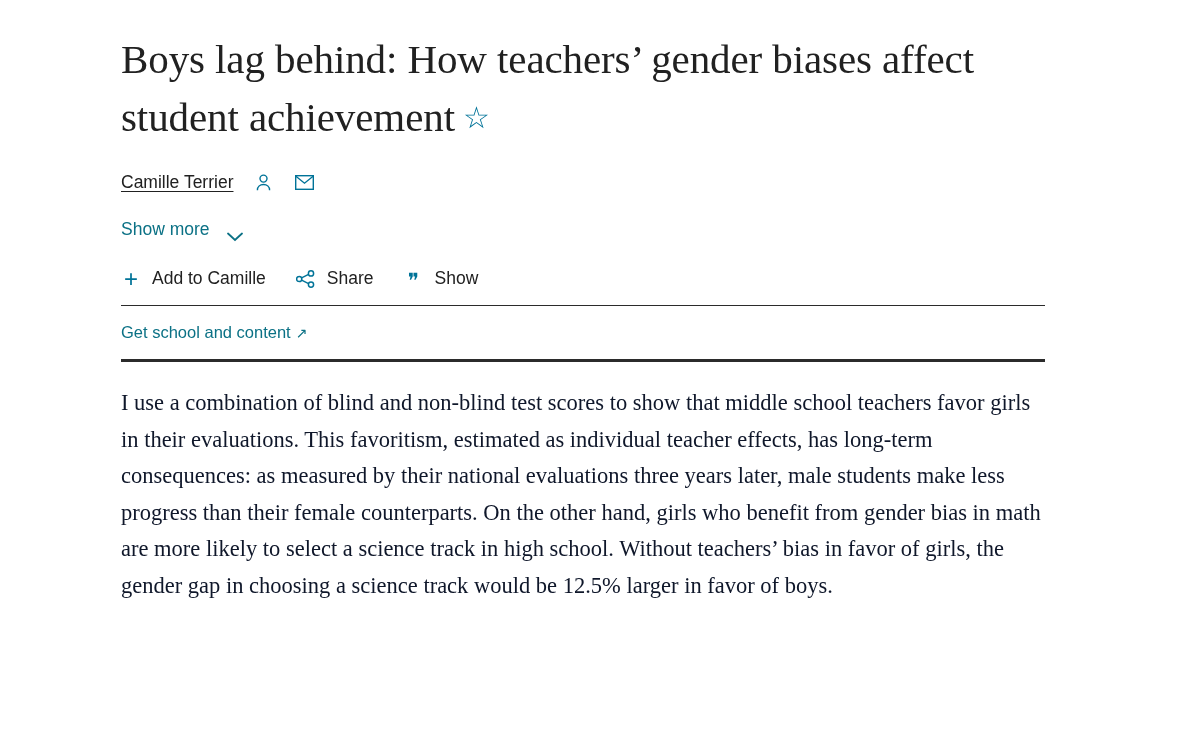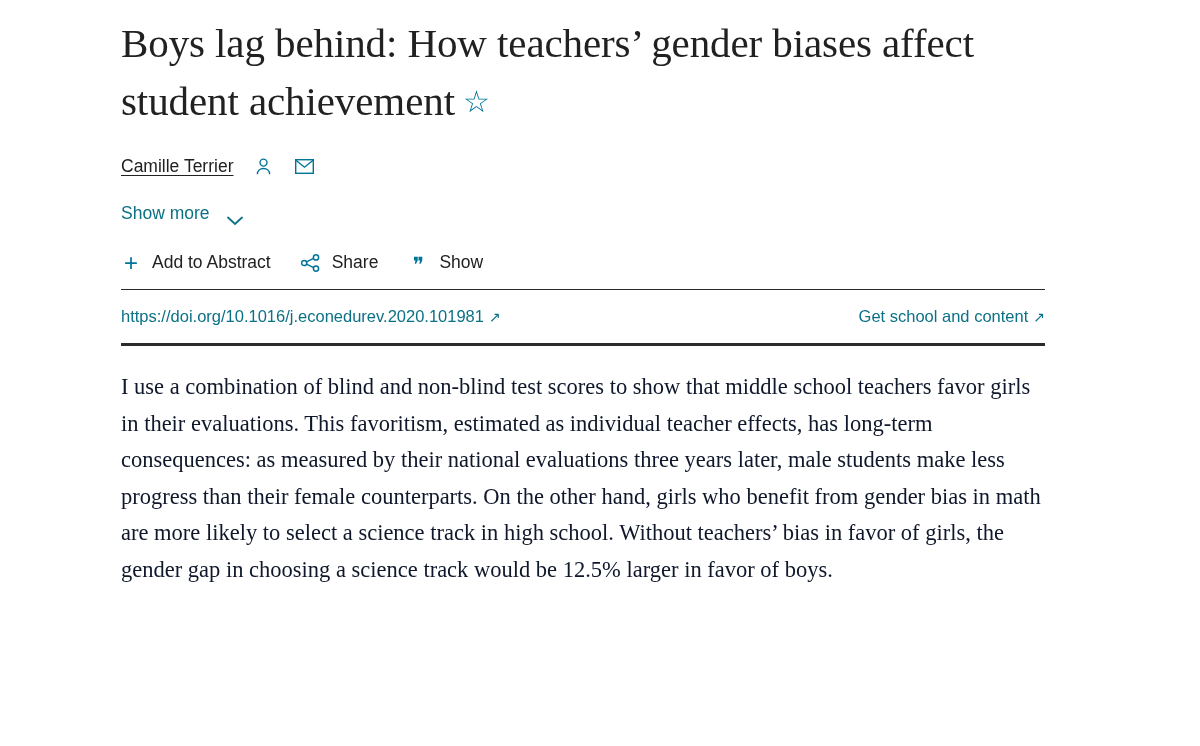--- a/index.html
+++ b/index.html
@@ -15,21 +15,21 @@
   }
   .page {
     position: relative;
     width: 1200px;
     height: 746px;
     background: #fff;
   }
   .content {
     position: absolute;
     left: 121px;
-    top: 0;
+    top: 16px;
     width: 924px;
   }
   
   .title {
     font-family: "Liberation Serif", serif;
     font-size: 41px;
     line-height: 1.42;
     font-weight: 400;
     color: #212121;
     margin: 0;
@@ -215,21 +215,21 @@
       <span class="chev">
         <svg width="16" height="10" viewBox="0 0 16 10" aria-hidden="true">
           <path d="M1 1.5 L8 8 L15 1.5" fill="none" stroke="#0b7185" stroke-width="1.8" stroke-linecap="round"></path>
         </svg>
       </span>
     </div>
 
     <div class="actions">
       <div class="action">
         <span class="ico plus-ico">+</span>
-        <span>Add to Abstract</span>
+        <span>Add to Camille</span>
       </div>
       <div class="action">
         <span class="ico">
           <svg width="19" height="18" viewBox="0 0 19 18" aria-hidden="true">
             <circle cx="15" cy="3.4" r="2.6" fill="none" stroke="#007398" stroke-width="1.5"></circle>
             <circle cx="15" cy="14.6" r="2.6" fill="none" stroke="#007398" stroke-width="1.5"></circle>
             <circle cx="3.2" cy="9" r="2.6" fill="none" stroke="#007398" stroke-width="1.5"></circle>
             <path d="M5.6 7.8 L12.6 4.4 M5.6 10.2 L12.6 13.6" stroke="#007398" stroke-width="1.5" fill="none"></path>
           </svg>
         </span>
@@ -237,21 +237,20 @@
       </div>
       <div class="action">
         <span class="ico quote-ico">❞</span>
         <span>Show</span>
       </div>
     </div>
 
     <hr class="rule-thin">
 
     <div class="doi-row">
-      <span class="doi-link"><span>https://doi.org/10.1016/j.econedurev.2020.101981</span><span class="ext-arrow">↗</span></span>
       <span class="rights-link"><span>Get school and content</span><span class="ext-arrow">↗</span></span>
     </div>
 
     <hr class="rule-thick">
 
     <p class="abstract-body">I use a combination of blind and non-blind test scores to show that middle school teachers favor girls in their evaluations. This favoritism, estimated as individual teacher effects, has long-term consequences: as measured by their national evaluations three years later, male students make less progress than their female counterparts. On the other hand, girls who benefit from gender bias in math are more likely to select a science track in high school. Without teachers’ bias in favor of girls, the gender gap in choosing a science track would be 12.5% larger in favor of boys.</p>
 
   </div>
 </div>
 

